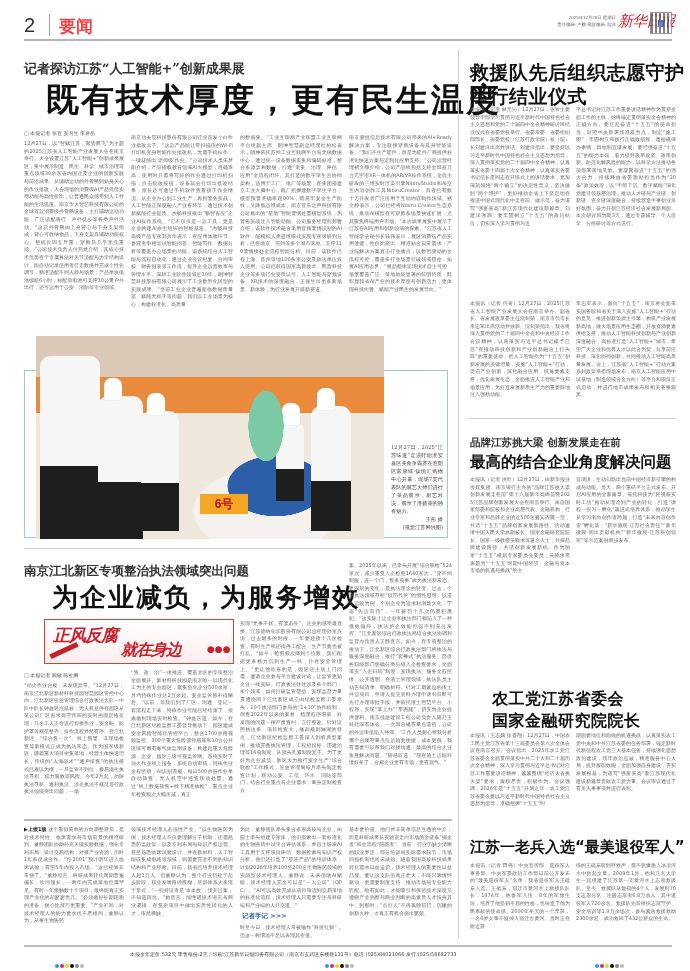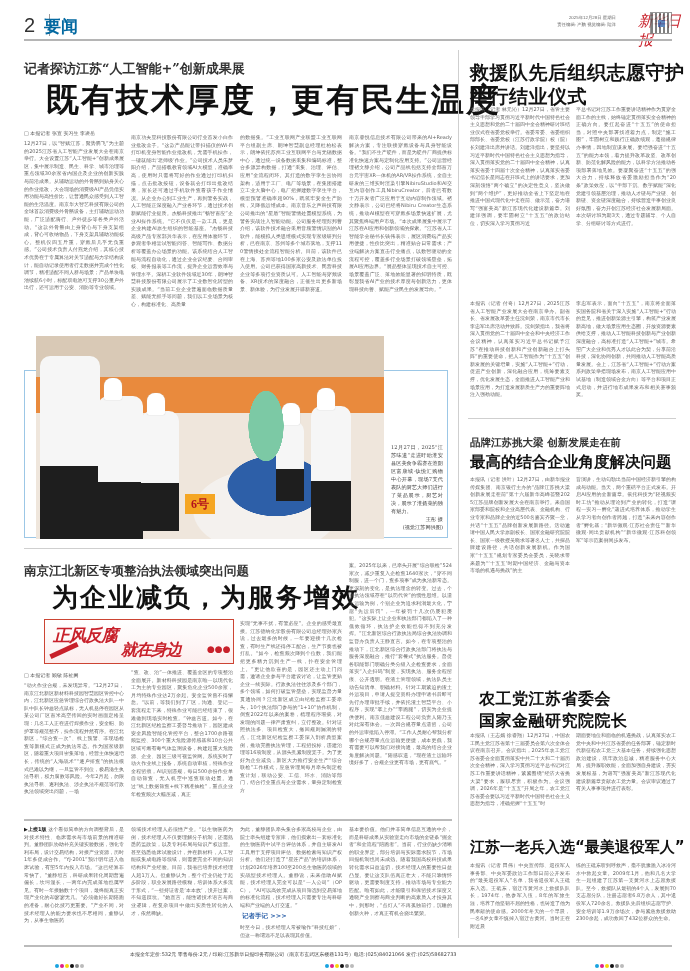--- a/index.html
+++ b/index.html
@@ -4,24 +4,24 @@
 <style>
   * { box-sizing: border-box; margin: 0; padding: 0; }
   html, body { width: 690px; height: 971px; background: #ffffff; overflow: hidden; }
   body { position: relative; font-family: "DejaVu Serif", serif; color: #222; }
 
   .abs { position: absolute; }
 
   
   .page-num { left: 24px; top: 14px; font-family: "Liberation Sans", sans-serif; font-size: 20px; color: #333; }
   .page-sep { left: 49px; top: 14px; width: 1px; height: 22px; background: #999; }
-  .section { left: 44px; top: 15px; font-size: 17px; font-weight: bold; color: #0369a1; font-family: Liberation Serif, serif; }
+  .section { left: 59px; top: 15px; font-size: 17px; font-weight: bold; color: #ef4444; font-family: Liberation Serif, serif; }
   .masthead-rule { left: 24px; top: 39px; width: 648px; height: 2px; background: #b5b5b5; }
   .meta { left: 534px; top: 14px; width: 82px; font-size: 4.4px; line-height: 7px; color: #666; font-family: "Liberation Sans", sans-serif; text-align: right; }
-  .logo { left: 618px; top: 12px; font-size: 15px; color: #c8202a; font-family: Liberation Mono, monospace; font-style: italic; letter-spacing: -1px; margin-left: 20px; }
+  .logo { left: 618px; top: 12px; font-size: 15px; color: #c8202a; font-family: Liberation Mono, monospace; font-style: italic; letter-spacing: -1px; }
   .qr { left: 650px; top: 12px; width: 22px; height: 22px;
         background:
           repeating-linear-gradient(90deg, #555 0 2px, #fff 2px 4px),
           #fff; opacity: .75; border: 1px solid #777; }
   .qr::after { content: ""; position: absolute; left: 7px; top: 7px; width: 7px; height: 7px; background: #2a5fa8; }
 
   
   .kicker { font-weight: bold; color: #333; font-family: "DejaVu Serif", serif; }
   .head  { font-weight: bold; color: #111; font-family: "DejaVu Sans", sans-serif; letter-spacing: 1px; }
 
@@ -38,21 +38,21 @@
   .photo {
     left: 36px; top: 336px; width: 348px; height: 203px; overflow: hidden;
     background:
       radial-gradient(ellipse 80px 50px at 240px 150px, #2d5fa8 0 60%, transparent 61%),
       radial-gradient(ellipse 120px 70px at 230px 175px, #f4f1ee 0 60%, transparent 61%),
       linear-gradient(180deg, #d9c9b6 0 20%, #e98a3d 20% 38%, #efe6dc 38% 100%);
   }
   .chef { position: absolute; background: #f6f6f6; border-radius: 10px 10px 2px 2px; }
   .chef .hat { position: absolute; left: 6px; top: -18px; width: 18px; height: 22px; background: #fff; border-radius: 8px 8px 2px 2px; box-shadow: 0 0 1px #bbb; }
   .chef .pants { position: absolute; left: 0; bottom: 0; width: 100%; height: 40%; background: #1e1e1e; }
-  .sign6 { position: absolute; left: 149px; top: 158px; width: 30px; height: 20px; background: #f5a623; color: #b3121e; font-weight: bold; font-size: 12px; text-align: center; line-height: 20px; font-family: Liberation Serif, serif; }
+  .sign6 { position: absolute; left: 164px; top: 158px; width: 48px; height: 20px; background: #f5a623; color: #b3121e; font-weight: bold; font-size: 12px; text-align: center; line-height: 20px; font-family: Liberation Sans, sans-serif; }
   .sculpture { position: absolute; left: 200px; top: 40px; width: 60px; height: 100px; background: radial-gradient(ellipse 25px 50px at 30px 50px, #7cc9a5 0 70%, transparent 71%); }
 
   .caption { font-size: 5.2px; line-height: 8px; color: #444; text-align: justify; font-family: "DejaVu Serif", serif; }
 
   
   .banner { left: 44px; top: 619px; width: 190px; height: 45px; border: 1px solid #c43; background: linear-gradient(180deg,#fff 0%, #fdeeee 100%); overflow: hidden; }
   .banner .t1 { position: absolute; left: 8px; top: 4px; font-size: 17px; font-weight: bold; font-style: italic; color: #c8202a; font-family: "DejaVu Sans", sans-serif; letter-spacing: -1px; }
   .banner .t2 { position: absolute; left: 76px; top: 20px; font-size: 16px; font-weight: bold; font-style: italic; color: #c8202a; font-family: "DejaVu Sans", sans-serif; letter-spacing: -1px; }
   .banner .gavel { position: absolute; left: 4px; top: 28px; width: 30px; height: 5px; background: #c8202a; transform: rotate(-25deg); }
   .banner .people { position: absolute; left: 162px; top: 24px; color: #c8202a; font-size: 9px; }
@@ -158,21 +158,21 @@
 <div class="abs col" style="left:470px;top:300px;width:100px;height:114px;">本报讯（记者 付奇）12月27日，2025江苏省人工智能产业发展大会在南京举办。副省长、省发展改革委主任沈剑荣，南京市代市长李忠军出席活动并致辞。沈剑荣指出，我省将深入贯彻党的二十届四中全会和中央经济工作会议精神，认真落实习近平总书记赋予江苏“在推动科技创新和产业创新融合上打头阵”的重要使命，把人工智能作为“十五五”创新发展的关键增量，实施“人工智能+”行动，促进产业创新，深化融合应用，统筹要素支撑，优化发展生态，全面推进人工智能产业和场景应用，为打造发展新质生产力的重要阵地注入强劲动能。</div>
 <div class="abs col" style="left:576px;top:300px;width:100px;height:114px;">李忠军表示，面向“十五五”，南京将全面落实国务院和省关于深入实施“人工智能+”行动的意见，推进创新策源主引擎，构筑产业发展新高地，做大场景应用生态圈，开放资源要素供给支撑，推动人工智能科技创新与产业创新深度融合，高标准打造“人工智能+”城市。希望广大企业和优秀人才以此合为契，分享前沿科技，深化协同创新，共同推动人工智能高质量发展。会上，江苏省“人工智能+”行动方案系列政策举措现场发布，南京人工智能应用中试基地（制造领域合金方向）等平台和项目正式启动，并进行地市成果发布和相关赛事颁奖。</div>
 
 <div class="abs rule-h" style="left:468px;top:418px;width:208px;"></div>
 
 <div class="abs kicker" style="left:470px;top:436px;font-size:10.5px;">品牌江苏挑大梁 创新发展走在前</div>
 <div class="abs head" style="left:470px;top:452px;font-size:15.5px;letter-spacing:0;">最高的结合企业角度解决问题</div>
 <div class="abs col" style="left:470px;top:476px;width:100px;height:180px;">本报讯（记者 洪叶）12月27日，由新华报业传媒集团、南京银行主办的“品牌江苏挑大梁 创新发展走在前”第十六届新华高峰荟暨2025江苏品牌创新发展大会在南京举行。来自国家部委和院校和企业高层代表、金融机构、行业专家和品牌企业的近500名嘉宾齐聚一堂，共话“十五五”品牌创新发展新路径。活动邀请中国人民大学原副校长、国家金融研究院院长、国家一级教授吴晓求等著名人士，共探品牌建设路径，共话创新发展新机。作为国家“十五五”规划专家委员会委员，吴晓求带来题为“‘十五五’时期中国经济、金融与资本市场的机遇与挑战”的主</div>
 <div class="abs col" style="left:576px;top:476px;width:100px;height:180px;">旨演讲，生动勾勒出当前中国经济新引擎的构成与动能。当天，两个重磅平台正式发布。开启AI应用的全新篇章。依托科技为“轻视频实时工坊”推动从理论到产业的转化，打造“课程一实习一孵化”递进式培养体系，推动学生从学习者向创作者跨越，打造“未来内容创作者”孵化器；“新华微观·江苏社会责任”“新华微观·同出贡献机构”“新华微观·江苏科创领军”等示范案例同步发布。</div>
 
-<div class="abs head" style="left:479px;top:688px;font-size:16px;letter-spacing:0.5px;line-height:22px;">
+<div class="abs head" style="left:492px;top:688px;font-size:16px;letter-spacing:0.5px;line-height:22px;">
   <div>农工党江苏省委会</div>
   <div>国家金融研究院院长</div>
 </div>
 <div class="abs col" style="left:470px;top:732px;width:100px;height:94px;">本报讯（王志嫣 徐睿翔）12月27日，中国农工民主党江苏省第十三届委员会第六次全体会议在南京召开。会议指出，2025年农工党江苏省委会全面贯彻落实中共二十大和二十届历次全会精神，深入学习贯彻习近平总书记对江苏工作重要讲话精神，紧紧围绕“经济大省挑大梁”要求，履职尽责，积极作为。会议强调，2026年是“十五五”开局之年，农工党江苏省委会要以习近平新时代中国特色社会主义思想为指导，准确把握“十五五”时</div>
 <div class="abs col" style="left:576px;top:732px;width:100px;height:94px;">期面要地位和面临的机遇挑战，认真落实农工党中央和中共江苏省委的任务部署，锚定新时代新征程农工党三大基本任务，持续强化思想政治建设，筑牢政治忠诚，精准服务中心大局，提升履职效能，全面加强自身建设，夯实发展根基，为谱写“强富美高”新江苏现代化建设新篇章贡献农工党力量。会议审议通过了有关人事事项并进行表彰。</div>
 
 <div class="abs head" style="left:470px;top:838px;font-size:15px;letter-spacing:0;">江苏一老兵入选“最美退役军人”</div>
 <div class="abs col" style="left:470px;top:862px;width:100px;height:76px;">本报讯（记者 田伟）中央宣传部、退役军人事务部、中央军委政治工作部日前公开发布的“最美退役军人”名单，我省退役军人王砥东入选。王砥东，宿迁市黄河水上救援队队长，1974年，他参军入伍，8年的军旅生涯，培养了他坚韧不屈的性格，也铸造了他为民奉献的使命感。2000年冬天的一个早晨，一名6岁女童不慎掉入宿迁古黄河。当时正在附近晨</div>
 <div class="abs col" style="left:576px;top:862px;width:100px;height:76px;">练的王砥东听到呼救声，毫不犹豫跳入冰冷河水中救起女童。2009年1月，他和几名大学生一起组建了江苏第一支黄河水上志愿救援队。至今，救援队从最初的4个人，发展到70支志愿分队，注册志愿者6.8万余人，其中退役军人720余名。救援队先后组织志愿守护、安全培训等1.9万余场次，参与紧急救援救助2300余起，成功救回了432位群众的生命。</div>
 

